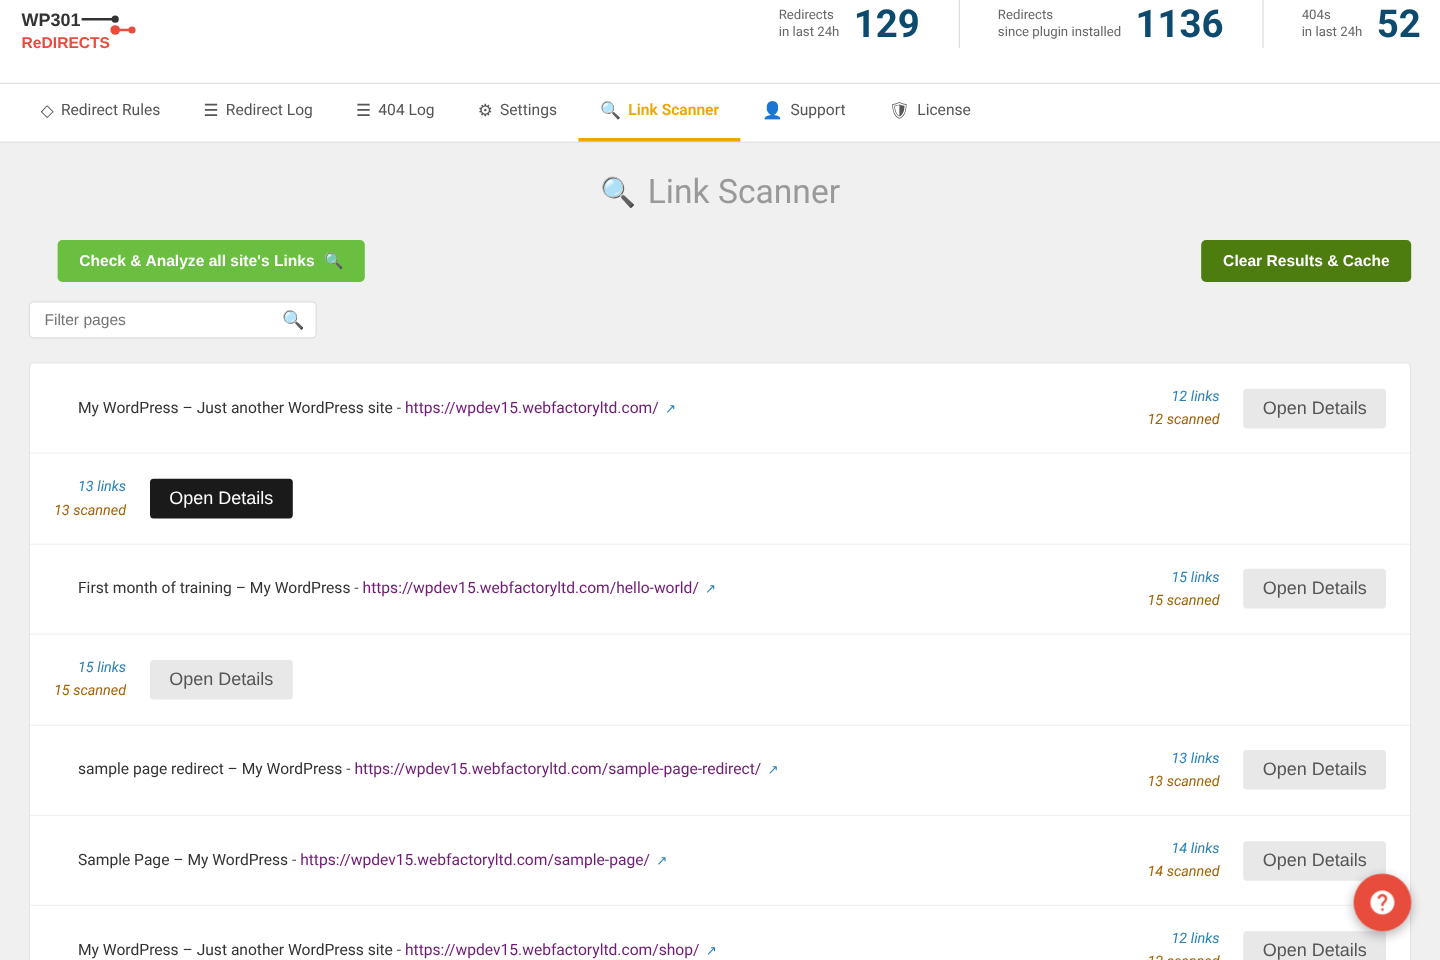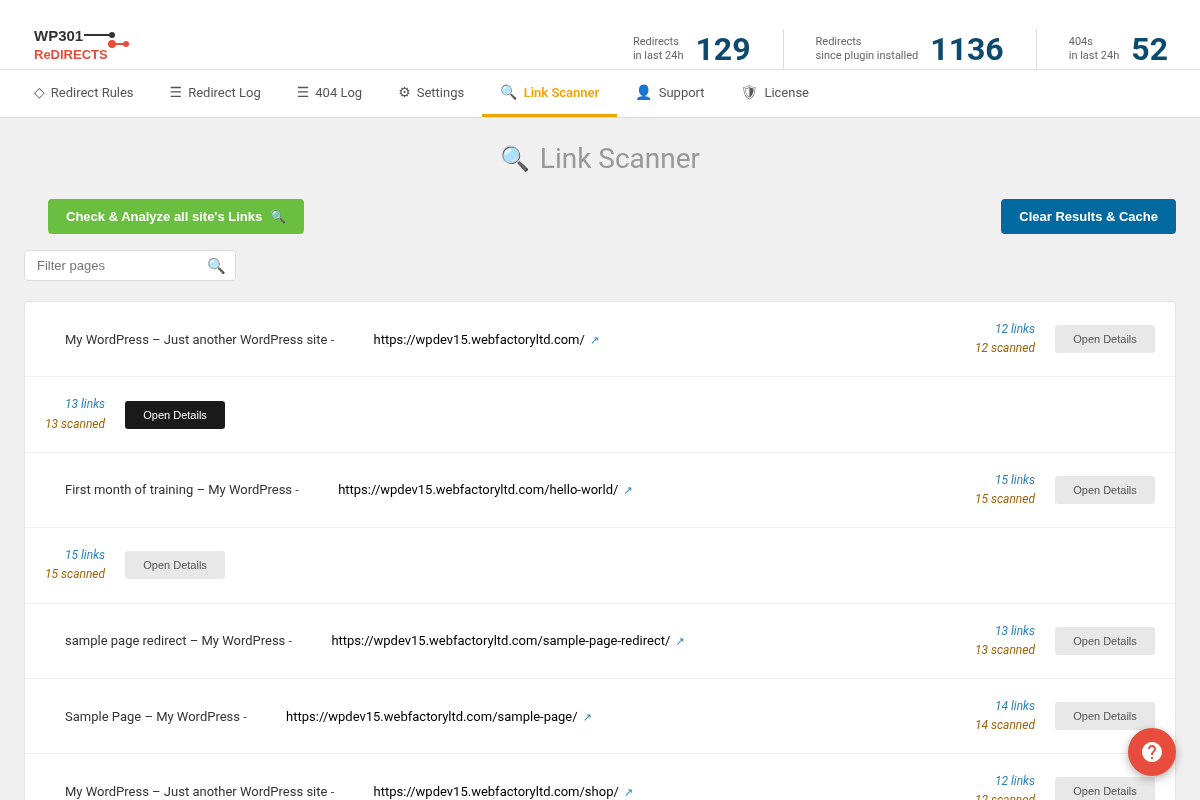--- a/index.html
+++ b/index.html
@@ -3,22 +3,22 @@
   <meta charset="utf-8">
   <style>
     * { box-sizing: border-box; margin: 0; padding: 0; }
     body { font-family: -apple-system, BlinkMacSystemFont, 'Segoe UI', Roboto, sans-serif; background: #f0f0f1; min-height: 800px; }
 
     
     .header {
       background: #fff;
       border-bottom: 1px solid #e0e0e0;
       display: flex;
-      align-items: flex-end;
-      padding: 0 32px;
+      align-items: flex-start;
+      padding: 0 16px;
       height: 70px;
     }
     .logo-area {
       display: flex;
       align-items: center;
       gap: 0;
     }
     .logo-svg { width: 110px; height: 50px; }
     .header-stats {
       display: flex;
@@ -99,21 +99,21 @@
       padding: 10px 18px;
       font-size: 13px;
       font-weight: 600;
       border-radius: 4px;
       cursor: pointer;
       display: flex;
       align-items: center;
       gap: 8px;
     }
     .btn-clear-cache {
-      background: #0369a1;
+      background: #4d7c0f;
       color: #fff;
       border: none;
       padding: 10px 18px;
       font-size: 13px;
       font-weight: 600;
       border-radius: 4px;
       cursor: pointer;
     }
 
     
@@ -126,21 +126,21 @@
       position: relative;
       display: flex;
       align-items: center;
     }
     .filter-input {
       border: 1px solid #ddd;
       border-radius: 4px;
       padding: 7px 36px 7px 12px;
       font-size: 13px;
       color: #555;
-      width: 212px;
+      width: 240px;
       background: #fff;
       outline: none;
     }
     .filter-search-icon {
       position: absolute;
       right: 10px;
       color: #aaa;
       font-size: 15px;
       pointer-events: none;
     }
@@ -162,44 +162,43 @@
       flex: 1;
       font-size: 13px;
       color: #333;
     }
     .page-info .page-title-text {
       color: #333;
       margin-left: 20px;
     }
     .page-info .separator { color: #555; }
     .page-info .page-url {
-      color: #000000;
+      color: #701a75;
       text-decoration: none;
-      margin-left: 36px;
     }
     .external-link-icon {
       color: #2980b9;
       font-size: 11px;
       margin-left: 2px;
     }
     .page-stats {
       text-align: right;
       margin-right: 20px;
       font-size: 12px;
       line-height: 1.6;
       font-style: italic;
     }
     .stat-links { color: #2980b9; }
     .stat-scanned { color: #a16207; }
     .btn-open-details {
       background: #e8e8e8;
       color: #555;
       border: none;
       padding: 8px 16px;
-      font-size: 11px;
+      font-size: 15px;
       border-radius: 3px;
       cursor: pointer;
       white-space: nowrap;
       min-width: 100px;
     }
     .btn-open-details.active-dark {
       background: #1a1a1a;
       color: #fff;
     }
 

